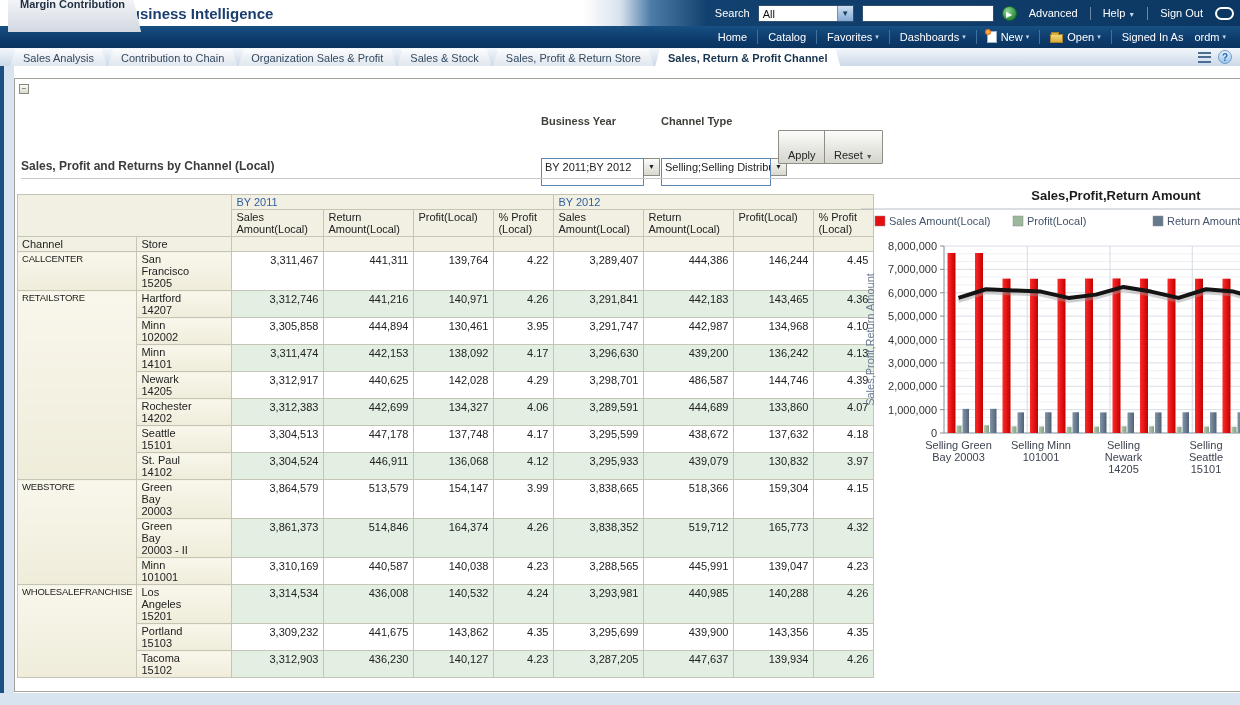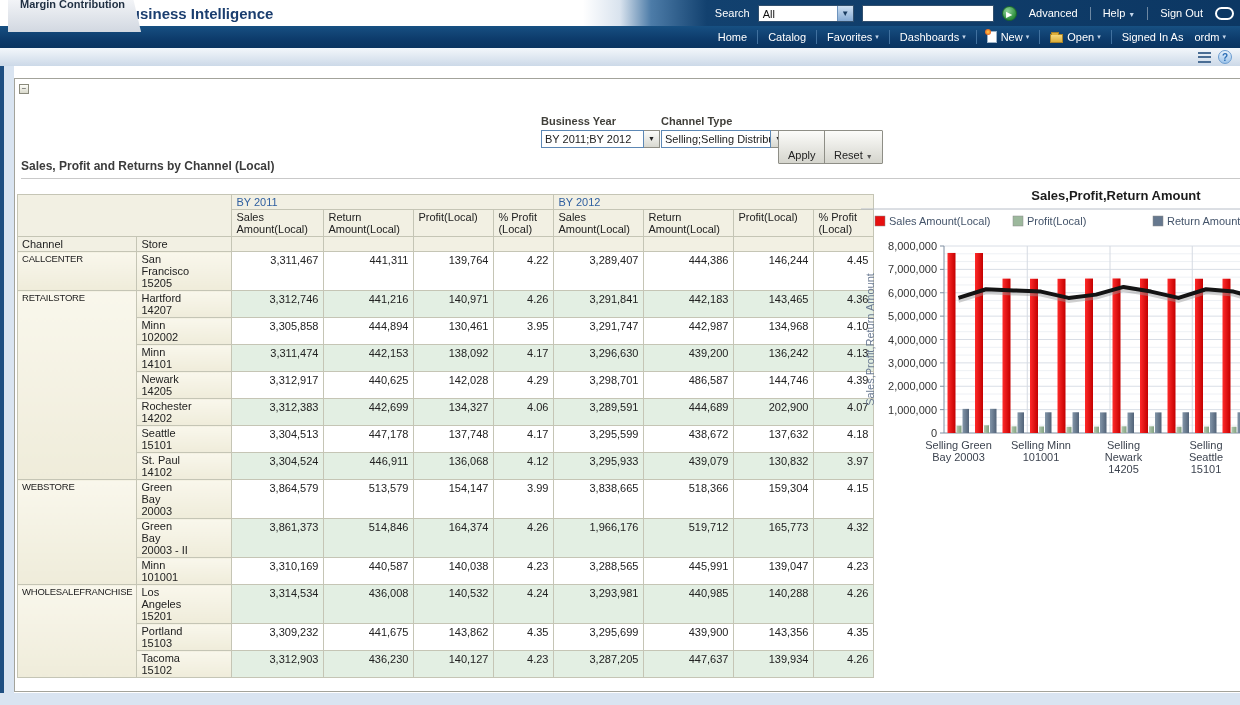--- a/index.html
+++ b/index.html
@@ -61,21 +61,21 @@
   .gutter-light { position:absolute; left:4px; top:0; width:10px; height:639px; background:#d9e4f1; }
   .bottom-strip { position:absolute; left:0; top:627px; width:1240px; height:12px; background:#d9e4f1; }
   .panel { position:absolute; left:14px; top:12px; width:1386px; height:614px; background:#fff;
     border:1px solid #a3a39b; }
 
   .collapse-box { position:absolute; left:4px; top:5px; width:10px; height:10px; border:1px solid #8a8a7c;
     background:linear-gradient(#fdfdf9,#d9d9cc); font-size:8px; line-height:8px; text-align:center; color:#444; }
 
   
   .prompt-label { position:absolute; font-size:11px; font-weight:bold; color:#403f3a; }
-  .prompt-combo { position:absolute; display:flex; height:18px; }
+  .prompt-combo { position:absolute; display:flex; height:28px;margin-top:28px; }
   .prompt-combo .val { border:1px solid #5d88b5; background:#fff; font-size:11px; color:#222;
     padding:2px 3px; white-space:nowrap; overflow:hidden; }
   .combo-btn { width:16px; height:18px; border:1px solid #8d8d85; border-left:none;
     background:linear-gradient(#fcfcfa,#d8d8d0); font-size:7px; text-align:center; line-height:16px; color:#222; }
   .pbtn { position:absolute; height:18px; border:1px solid #8e8e86; background:linear-gradient(#fcfcfa,#d5d5cd);
     font-size:11px; color:#222; padding:16px 9px; line-height:16px; border-radius:1px; }
 
   .report-title { position:absolute; left:6px; right:6px; top:80px; font-size:12px; font-weight:bold; color:#3c3c3c;
     padding-bottom:5px; border-bottom:1px solid #c9c9c9; }
 
@@ -148,20 +148,21 @@
       </span>
       <span class="nav-item">
         <span>Signed In As</span>
         <span class="nav-user">ordm</span>
         <span class="caret">▾</span>
       </span>
     </div>
 </div>
 
 <div class="subtab-bar">
+  <span id="subtabs"><span class="subtab">Sales Analysis</span><span class="subtab">Contribution to Chain</span><span class="subtab">Organization Sales &amp; Profit</span><span class="subtab">Sales &amp; Stock</span><span class="subtab">Sales, Profit &amp; Return Store</span><span class="subtab active">Sales, Return &amp; Profit Channel</span></span>
   <span class="subtab-icons">
     <span class="icon-options"></span>
     <span class="icon-help">?</span>
   </span>
 </div>
 
 <div class="content">
   <div class="gutter-dark"></div>
   <div class="gutter-light"></div>
 
@@ -291,21 +292,21 @@
           </tr>
           <tr class="alt">
             <td class="hcell store-cell">Rochester
 14202</td>
             <td class="num">3,312,383</td>
             <td class="num">442,699</td>
             <td class="num">134,327</td>
             <td class="num">4.06</td>
             <td class="num">3,289,591</td>
             <td class="num">444,689</td>
-            <td class="num">202,900</td>
+            <td class="num">133,860</td>
             <td class="num">4.07</td>
           </tr>
           <tr>
             <td class="hcell store-cell">Seattle
 15101</td>
             <td class="num">3,304,513</td>
             <td class="num">447,178</td>
             <td class="num">137,748</td>
             <td class="num">4.17</td>
             <td class="num">3,295,599</td>
@@ -340,21 +341,21 @@
             <td class="num">4.15</td>
           </tr>
           <tr class="alt">
             <td class="hcell store-cell">Green
 Bay
 20003 - II</td>
             <td class="num">3,861,373</td>
             <td class="num">514,846</td>
             <td class="num">164,374</td>
             <td class="num">4.26</td>
-            <td class="num">1,966,176</td>
+            <td class="num">3,838,352</td>
             <td class="num">519,712</td>
             <td class="num">165,773</td>
             <td class="num">4.32</td>
           </tr>
           <tr>
             <td class="hcell store-cell">Minn
 101001</td>
             <td class="num">3,310,169</td>
             <td class="num">440,587</td>
             <td class="num">140,038</td>

